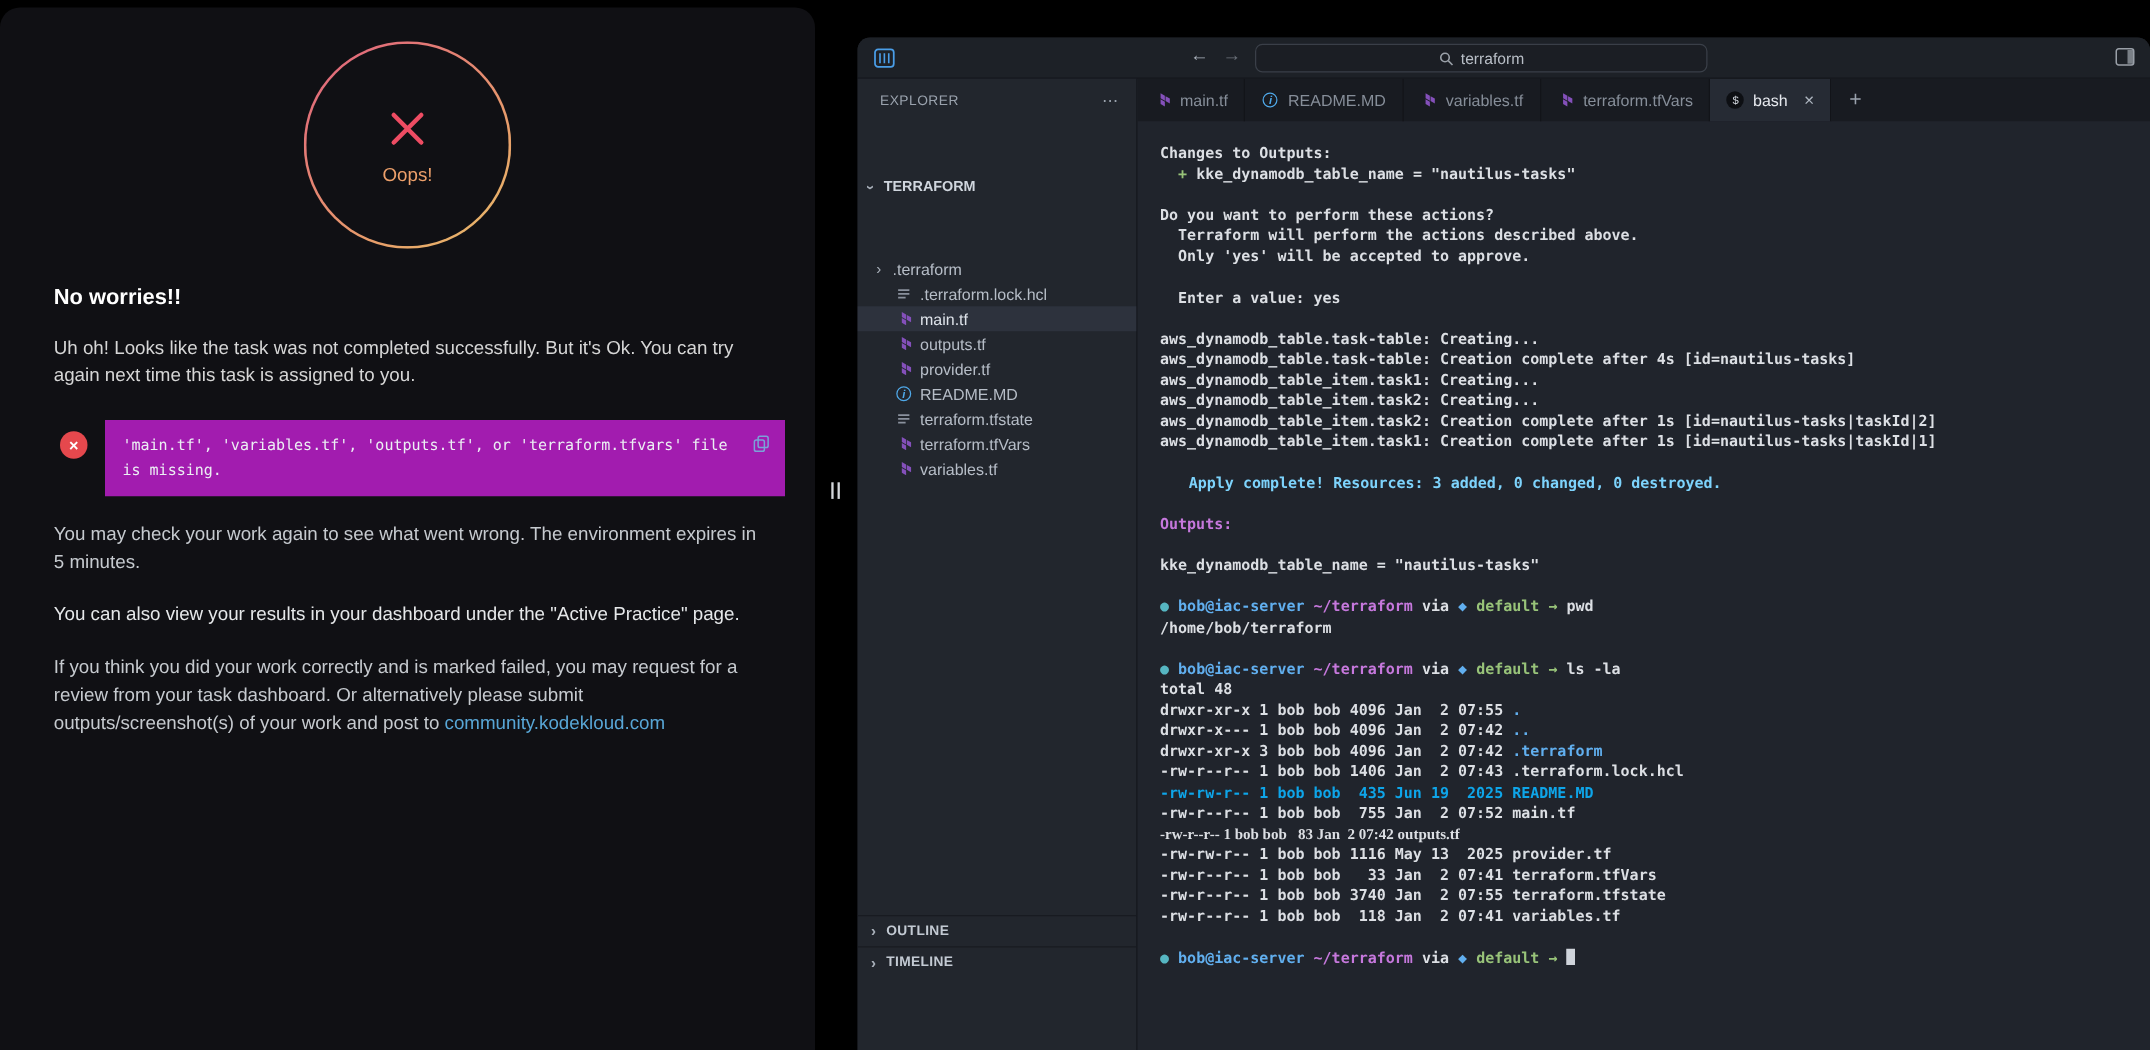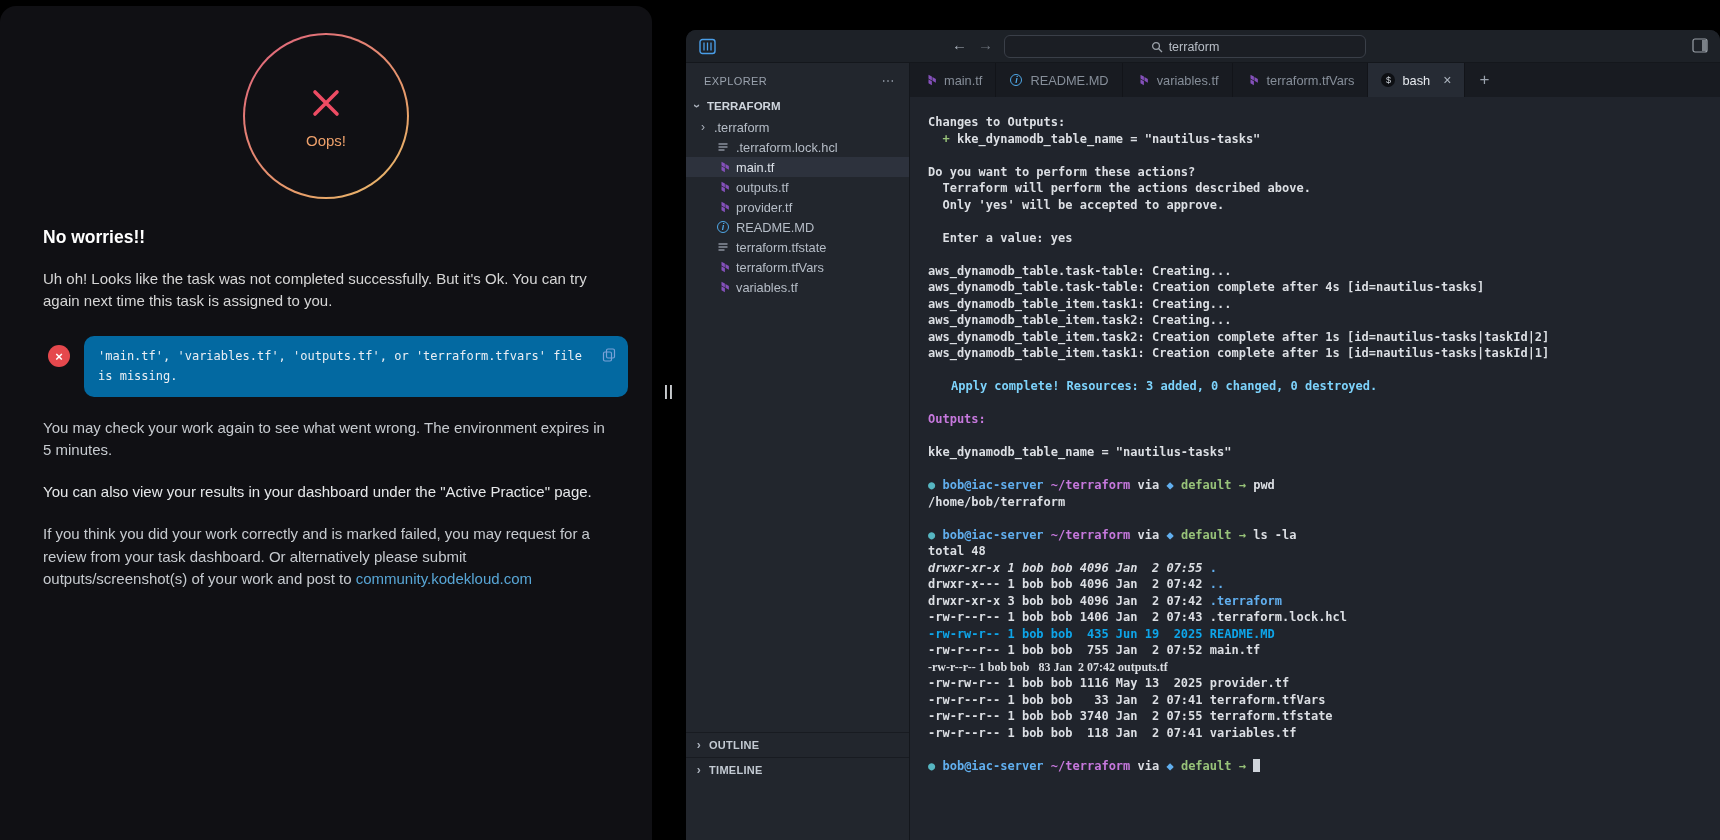--- a/index.html
+++ b/index.html
@@ -18,21 +18,21 @@
   .oops-x { line-height:0; }
   .oops-label { color:#eda06b; font-size:15px; }
   .nw-heading { margin:28px 0 0 43px; font-size:17.5px; font-weight:bold; color:#ffffff; }
   .para { margin:20px 43px 0; width:566px; font-size:15px; line-height:1.48; color:#d6d6d6; }
   .para.dim { color:#c6cacf; }
   .para.bright { color:#e6e8ea; width:580px; }
   .error-row { margin:24px 24px 0 48px; display:flex; align-items:flex-start; gap:14px; }
   .err-badge { flex:0 0 22px; width:22px; height:22px; border-radius:50%; background:#e5484d;
                color:#fff; display:flex; align-items:center; justify-content:center;
                font-size:13px; font-weight:bold; margin-top:9px; cursor:pointer; }
-  .err-box { flex:1; position:relative; background:#0369a1; border-radius:10px;
+  .err-box { flex:1; position:relative; background:#a21caf; border-radius:0;
              padding:11px 44px 11px 14px; font-family:"DejaVu Sans Mono",monospace;
              font-size:12px; line-height:1.6; color:#eceff4; }
   .copy-btn { position:absolute; top:8px; right:8px; width:22px; height:22px;
               display:flex; align-items:center; justify-content:center; cursor:pointer;
               border-radius:4px; }
   .link { color:#58a6d6; text-decoration:none; cursor:pointer; }
 
   
   .divider-handle { position:absolute; left:652px; top:383px; color:#d4d7db;
                     font-size:14px; font-weight:bold; letter-spacing:1px; cursor:col-resize;
@@ -51,21 +51,21 @@
   .searchbox { position:absolute; left:318px; top:5px; width:362px; height:23px;
                background:#1b1e24; border:1px solid #3a3f48; border-radius:6px;
                display:flex; align-items:center; justify-content:center; gap:6px;
                color:#b8bec6; font-size:12.5px; cursor:text; }
   .layout-icon { position:absolute; right:12px; top:8px; line-height:0; cursor:pointer; }
 
   .main-row { flex:1; display:flex; min-height:0; }
 
   
   .explorer { width:224px; background:#22262d; border-right:1px solid #14171c;
-              position:relative; display:flex; flex-direction:column; font-size:12.8px; }
+              position:relative; display:flex; flex-direction:column; font-size:12.8px;gap:44px; }
   .explorer-header { display:flex; justify-content:space-between; align-items:center;
                      padding:10px 14px 8px 18px; color:#9aa2ad; font-size:11px; letter-spacing:.4px; }
   .actions-dots { cursor:pointer; font-size:13px; color:#9aa2ad; }
   .section-row { display:flex; align-items:center; gap:5px; padding:3px 6px 4px 6px;
                  color:#d0d6de; font-size:11.5px; font-weight:bold; cursor:pointer; }
   .chev { display:inline-block; font-size:12px; color:#aab1bb; width:10px; text-align:center; }
   .chev.down { transform:rotate(90deg); }
   .file-row { display:flex; align-items:center; gap:6px; height:20px; padding-left:30px;
               color:#b6bdc7; cursor:pointer; white-space:nowrap; }
   .file-row.folder { padding-left:12px; }
@@ -333,21 +333,21 @@
           <div class="tline">&nbsp;</div>
           <div class="tline"><span style="color: rgb(198, 120, 221);">Outputs:</span></div>
           <div class="tline">&nbsp;</div>
           <div class="tline"><span style="color: rgb(220, 223, 228);">kke_dynamodb_table_name = "nautilus-tasks"</span></div>
           <div class="tline">&nbsp;</div>
           <div class="tline"><span style="color: rgb(86, 182, 194);">● </span><span style="color: rgb(97, 175, 239);">bob@iac-server</span><span style="color: rgb(220, 223, 228);"> </span><span style="color: rgb(198, 120, 221);">~/terraform</span><span style="color: rgb(220, 223, 228);"> via </span><span style="color: rgb(97, 175, 239);">◆ </span><span style="color: rgb(152, 195, 121);">default</span><span style="color: rgb(152, 195, 121);"> →</span><span style="color: rgb(220, 223, 228);"> pwd</span></div>
           <div class="tline"><span style="color: rgb(220, 223, 228);">/home/bob/terraform</span></div>
           <div class="tline">&nbsp;</div>
           <div class="tline"><span style="color: rgb(86, 182, 194);">● </span><span style="color: rgb(97, 175, 239);">bob@iac-server</span><span style="color: rgb(220, 223, 228);"> </span><span style="color: rgb(198, 120, 221);">~/terraform</span><span style="color: rgb(220, 223, 228);"> via </span><span style="color: rgb(97, 175, 239);">◆ </span><span style="color: rgb(152, 195, 121);">default</span><span style="color: rgb(152, 195, 121);"> →</span><span style="color: rgb(220, 223, 228);"> ls -la</span></div>
           <div class="tline"><span style="color: rgb(220, 223, 228);">total 48</span></div>
-          <div class="tline"><span style="color: rgb(220, 223, 228); font-style: italic;">drwxr-xr-x 1 bob bob 4096 Jan  2 07:55 </span><span style="color: rgb(97, 175, 239);">.</span></div>
+          <div class="tline"><span style="color: rgb(220, 223, 228);">drwxr-xr-x 1 bob bob 4096 Jan  2 07:55 </span><span style="color: rgb(97, 175, 239);">.</span></div>
           <div class="tline"><span style="color: rgb(220, 223, 228);">drwxr-x--- 1 bob bob 4096 Jan  2 07:42 </span><span style="color: rgb(97, 175, 239);">..</span></div>
           <div class="tline"><span style="color: rgb(220, 223, 228);">drwxr-xr-x 3 bob bob 4096 Jan  2 07:42 </span><span style="color: rgb(97, 175, 239);">.terraform</span></div>
           <div class="tline"><span style="color: rgb(220, 223, 228);">-rw-r--r-- 1 bob bob 1406 Jan  2 07:43 .terraform.lock.hcl</span></div>
           <div class="tline"><span style="color: #0ea5e9;">-rw-rw-r-- 1 bob bob  435 Jun 19  2025 README.MD</span></div>
           <div class="tline"><span style="color: rgb(220, 223, 228);">-rw-r--r-- 1 bob bob  755 Jan  2 07:52 main.tf</span></div>
           <div class="tline"><span style="color: rgb(220, 223, 228); font-family: Liberation Serif, serif;">-rw-r--r-- 1 bob bob   83 Jan  2 07:42 outputs.tf</span></div>
           <div class="tline"><span style="color: rgb(220, 223, 228);">-rw-rw-r-- 1 bob bob 1116 May 13  2025 provider.tf</span></div>
           <div class="tline"><span style="color: rgb(220, 223, 228);">-rw-r--r-- 1 bob bob   33 Jan  2 07:41 terraform.tfVars</span></div>
           <div class="tline"><span style="color: rgb(220, 223, 228);">-rw-r--r-- 1 bob bob 3740 Jan  2 07:55 terraform.tfstate</span></div>
           <div class="tline"><span style="color: rgb(220, 223, 228);">-rw-r--r-- 1 bob bob  118 Jan  2 07:41 variables.tf</span></div>

